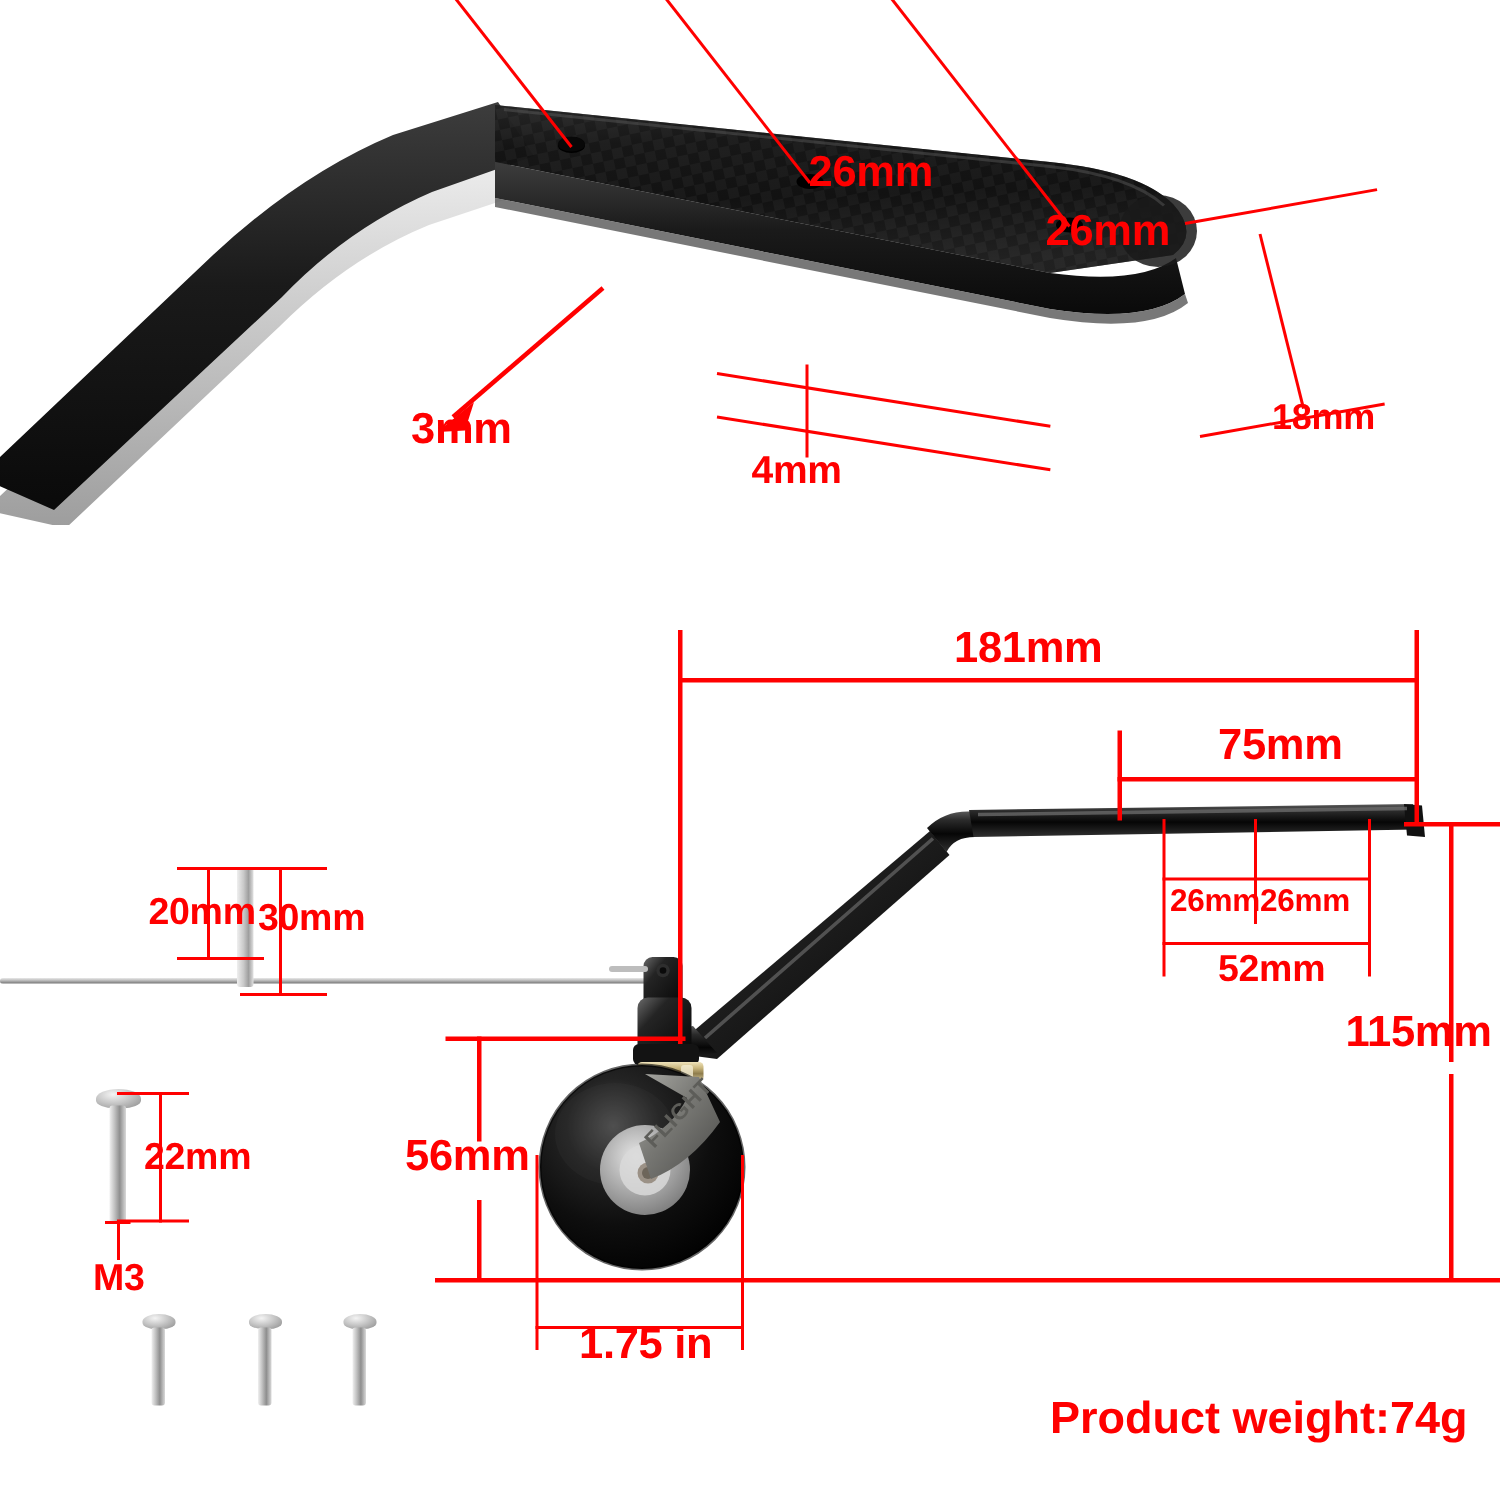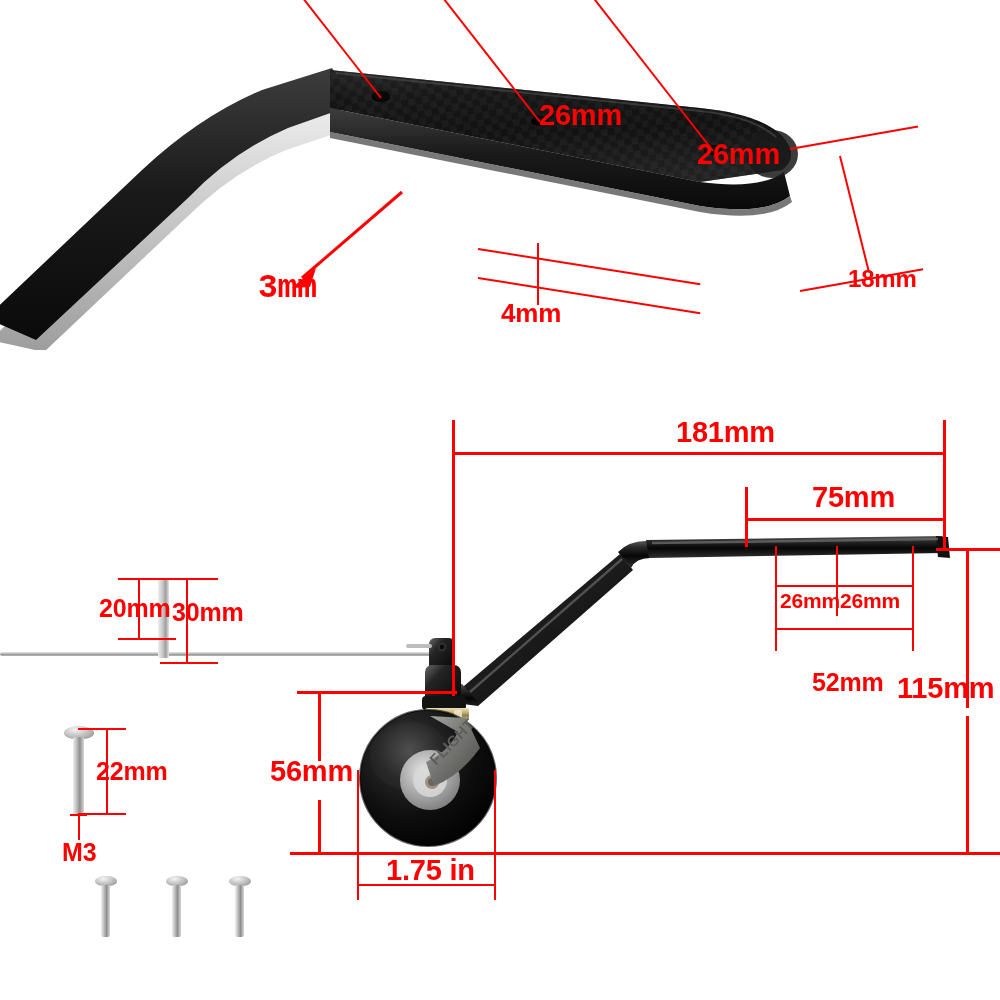--- a/index.html
+++ b/index.html
@@ -112,21 +112,21 @@
   <div class="ln thin rot" style="left:478px;top:248px;width:225px;transform:rotate(9deg);"></div>
   <div class="ln thin rot" style="left:478px;top:277px;width:225px;transform:rotate(9deg);"></div>
   <div class="ln tvl" style="left:537px;top:243px;height:62px;"></div>
   <div class="dimlbl" style="left:501px;top:300px;font-size:26px;">4mm</div>
 
   <svg style="position:absolute;left:280px;top:190px;width:130px;height:110px;">
     <line x1="122" y1="2" x2="22" y2="88" stroke="#ff0000" stroke-width="3"></line>
     <polygon points="14,96 34,80 28,94 32,92" fill="#ff0000"></polygon>
     <polygon points="12,98 36,78 30,97" fill="#ff0000"></polygon>
   </svg>
-  <div class="dimlbl" style="left:258px;top:272px;font-size:33px;font-family:Liberation Mono, monospace;">3mm</div>
+  <div class="dimlbl" style="left:274px;top:272px;font-size:29px;">3mm</div>
 
   <div>
 
     <div class="rod" style="left:0px;top:652px;width:452px;"></div>
 
     <div class="rodcollar" style="left:158px;top:578px;width:11px;height:80px;"></div>
   </div>
 
   <div class="ln thin" style="left:118px;top:578px;width:58px;"></div>
   <div class="ln thin" style="left:118px;top:638px;width:58px;"></div>
@@ -234,47 +234,48 @@
 
     <path d="M 100,206 L 136,208 L 150,238 Q 130,266 104,276 L 96,252
              Q 118,242 128,222 Z" fill="url(#brkG)"></path>
 
     <text x="106" y="256" fill="#5d5d59" font-family="Liberation Sans, sans-serif" font-size="15" font-weight="700" letter-spacing="0.5" transform="rotate(-46 106 256)">FLIGHT</text>
   </svg>
 
   <div class="ln vl" style="left:452px;top:420px;height:276px;"></div>
   <div class="ln vl" style="left:943px;top:420px;height:128px;"></div>
   <div class="ln hl" style="left:452px;top:452px;width:494px;"></div>
-  <div class="dimlbl" style="left:676px;top:418px;font-size:29px;">181mm</div>
+  <div class="dimlbl" style="left:636px;top:418px;font-size:29px;">181mm</div>
 
   <div class="ln vl" style="left:745px;top:487px;height:60px;"></div>
   <div class="ln hl" style="left:745px;top:518px;width:200px;"></div>
   <div class="dimlbl" style="left:812px;top:483px;font-size:29px;">75mm</div>
 
   <div class="ln tvl" style="left:775px;top:546px;height:105px;"></div>
   <div class="ln tvl" style="left:836px;top:546px;height:70px;"></div>
   <div class="ln tvl" style="left:912px;top:546px;height:105px;"></div>
 
   <div class="ln thin" style="left:775px;top:585px;width:137px;"></div>
   <div class="ln thin" style="left:775px;top:628px;width:137px;"></div>
 
   <div class="dimlbl" style="left:780px;top:590px;font-size:21px;">26mm</div>
   <div class="dimlbl" style="left:840px;top:590px;font-size:21px;">26mm</div>
-  <div class="dimlbl" style="left:812px;top:634px;font-size:25px;margin-top:36px;">52mm</div>
+  <div class="dimlbl" style="left:812px;top:634px;font-size:25px;">52mm</div>
 
   <div class="ln hl" style="left:936px;top:548px;width:64px;"></div>
   <div class="ln hl" style="left:290px;top:852px;width:710px;"></div>
   <div class="ln vl" style="left:966px;top:548px;height:160px;"></div>
   <div class="ln vl" style="left:966px;top:716px;height:138px;"></div>
   <div class="dimlbl" style="left:897px;top:674px;font-size:29px;">115mm</div>
 
   <div class="ln hl" style="left:297px;top:691px;width:160px;"></div>
   <div class="ln vl" style="left:318px;top:691px;height:70px;"></div>
   <div class="ln vl" style="left:318px;top:800px;height:54px;"></div>
   <div class="dimlbl" style="left:270px;top:757px;font-size:29px;">56mm</div>
 
   <div class="ln tvl" style="left:357px;top:770px;height:130px;"></div>
   <div class="ln tvl" style="left:494px;top:770px;height:130px;"></div>
   <div class="ln thin" style="left:357px;top:884px;width:137px;"></div>
-  <div class="dimlbl" style="left:386px;top:856px;font-size:29px;">1.75 in</div>
-
+  <div class="dimlbl" style="left:386px;top:882px;font-size:29px;">1.75 in</div>
+
+  <div class="wtext" style="left:700px;top:929px;font-size:30px;">Product weight:74g</div>
 
 </div>
 
 </body></html>

